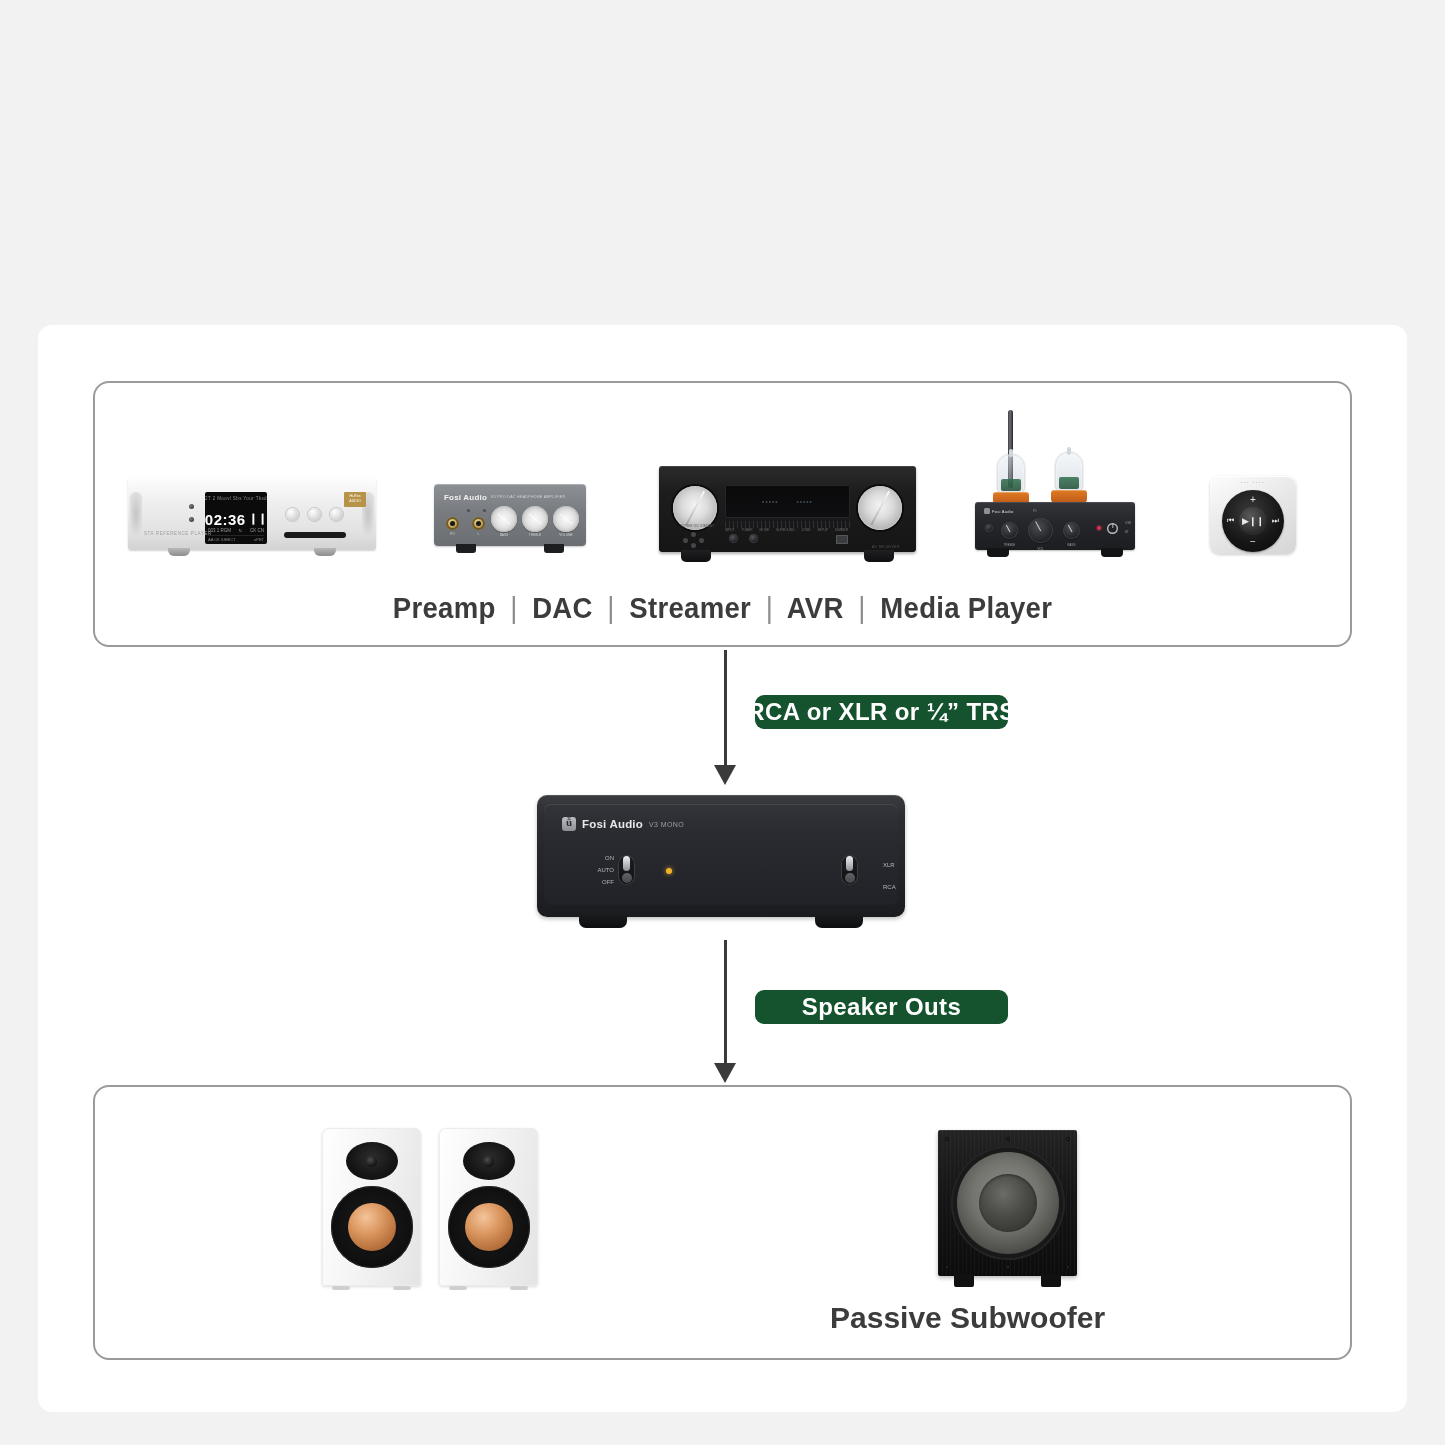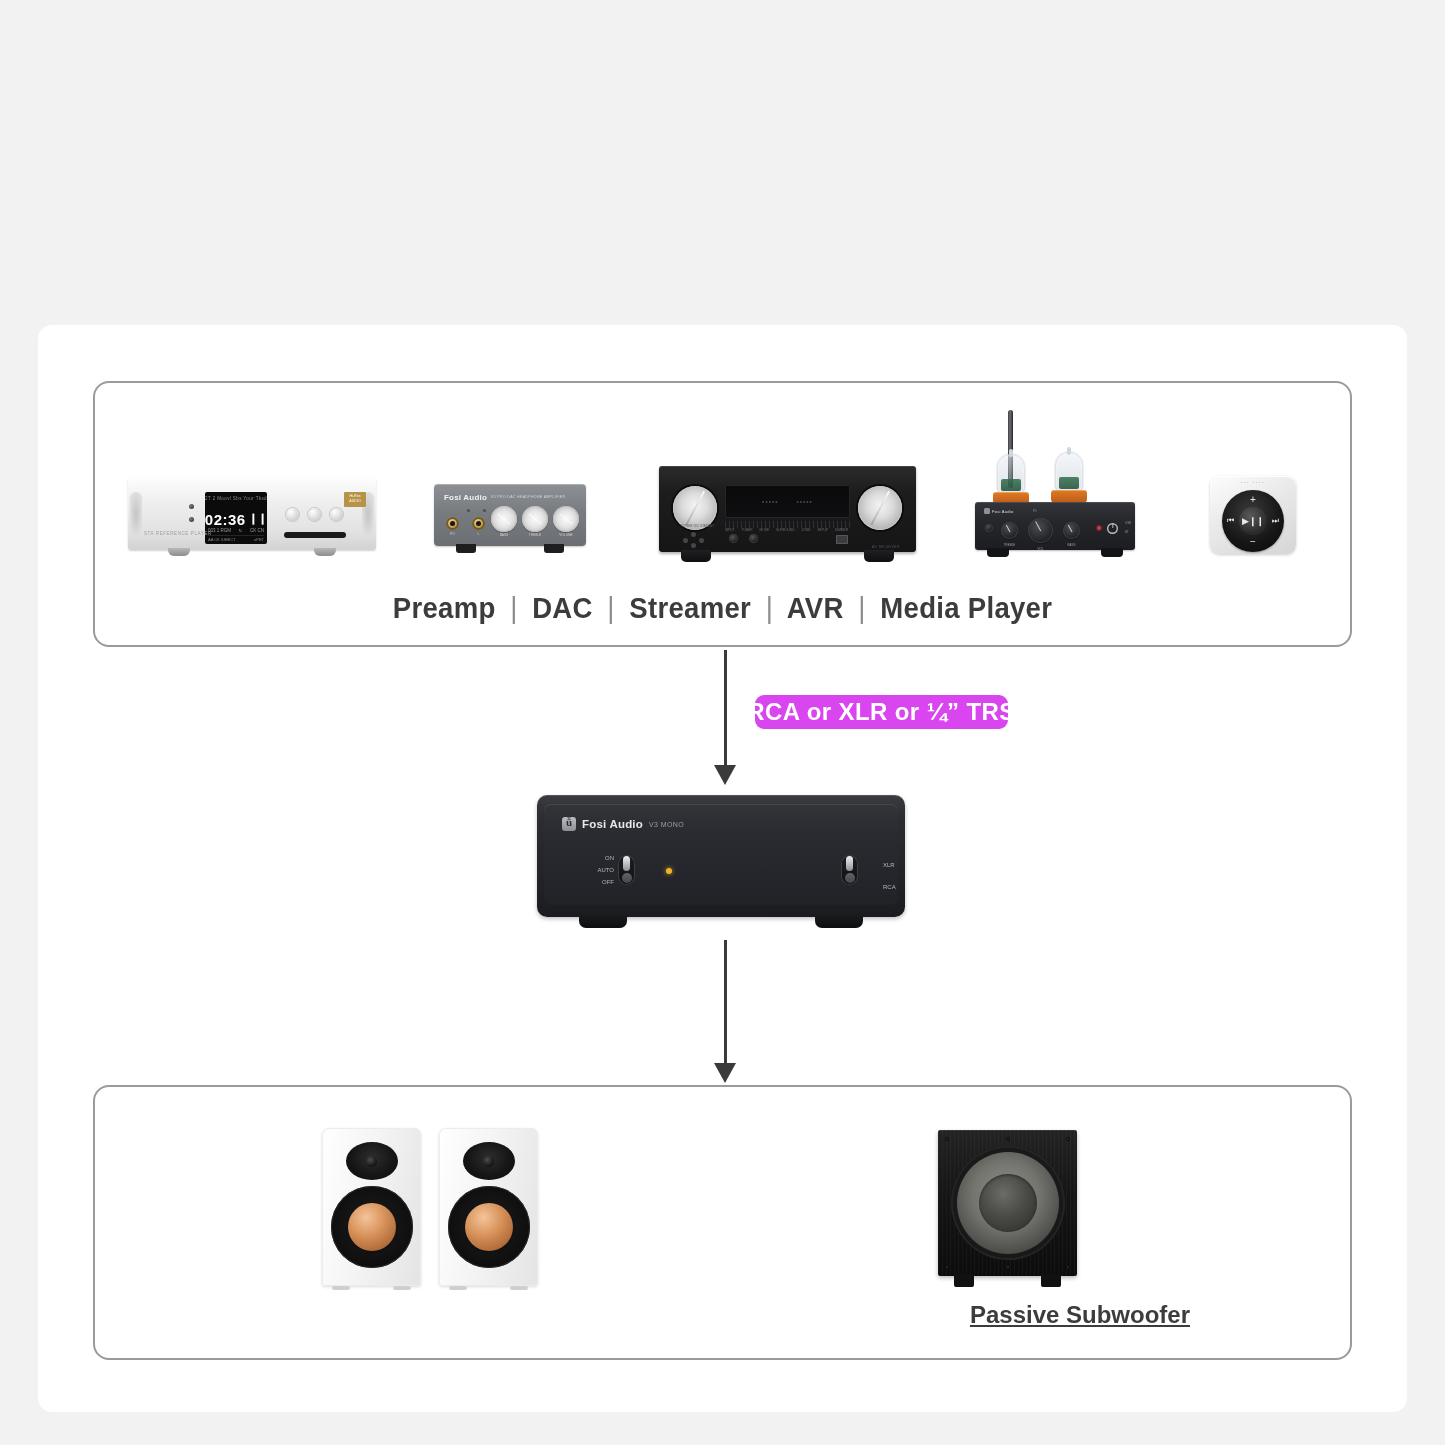--- a/index.html
+++ b/index.html
@@ -56,42 +56,42 @@
     color: #3c3c3c;
     white-space: nowrap;
   }
   #sources-caption {
     left: 0; top: 592px; width: 1445px; text-align: center;
     font-size: 29px; letter-spacing: 0.3px;
     transform: scaleX(0.95);
   }
   #sources-caption .sep { color: #8d8d8d; font-weight: normal; padding: 0 7px; }
   #speakers-caption { left: 250px; top: 1301px; width: 360px; text-align: center; font-size: 27px; }
-  #sub-caption      { left: 830px; top: 1301px; width: 360px; text-align: right; font-size: 24px; text-decoration: underline; }
+  #sub-caption      { left: 830px; top: 1301px; width: 360px; text-align: left; font-size: 30px; }
 
   
   .arrow { position: absolute; }
   .arrow .shaft {
     position: absolute; left: 50%; top: 0; width: 3px; height: calc(100% - 18px);
     margin-left: -1.5px; background: #3a3a3a;
   }
   .arrow .head {
     position: absolute; left: 50%; bottom: 0; margin-left: -11px;
     width: 0; height: 0;
     border-left: 11px solid transparent;
     border-right: 11px solid transparent;
     border-top: 20px solid #3a3a3a;
   }
   #arrow-1 { left: 711px; top: 650px; width: 28px; height: 135px; }
   #arrow-2 { left: 711px; top: 940px; width: 28px; height: 143px; }
 
   
   .badge {
     position: absolute;
-    background: #d946ef;
+    background: #14532d;
     border-radius: 9px;
     color: #ffffff;
     font-family: "Liberation Sans Narrow", "Liberation Sans", sans-serif;
     font-weight: bold;
     display: flex; align-items: center; justify-content: center;
     white-space: nowrap;
     letter-spacing: 0.4px;
   }
   #badge-input  { left: 755px; top: 695px;  width: 253px; height: 34px; font-size: 24px; }
   #badge-output { left: 755px; top: 990px;  width: 253px; height: 34px; font-size: 24px; }
@@ -811,20 +811,21 @@
     <div class="amp-feet">
         <i></i>
         <i></i>
       </div>
   </div>
 
   <div class="arrow" id="arrow-2">
     <div class="shaft"></div>
     <div class="head"></div>
   </div>
+  <div class="badge" id="badge-output">Speaker Outs</div>
 
   <div class="groupbox" id="outputs-box"></div>
 
   <div class="device" id="dev-speakers">
     <div class="spk left">
       <div class="tweeter"></div>
       <div class="woofer"></div>
       <div class="foot f1"></div>
       <div class="foot f2"></div>
     </div>

